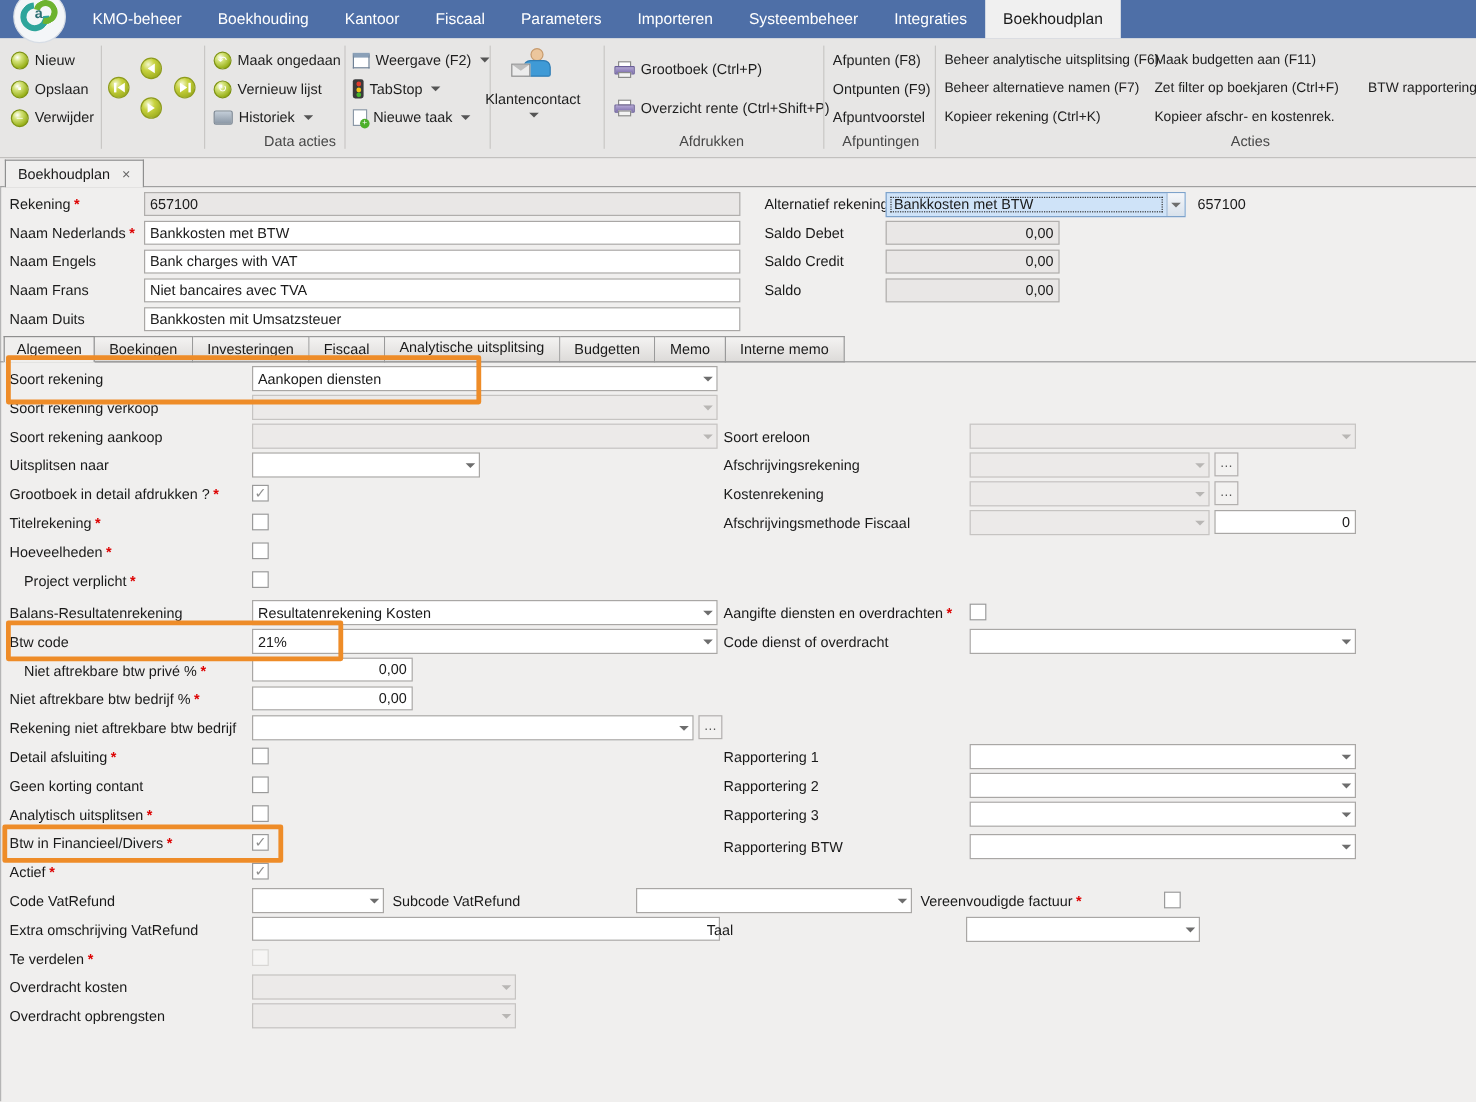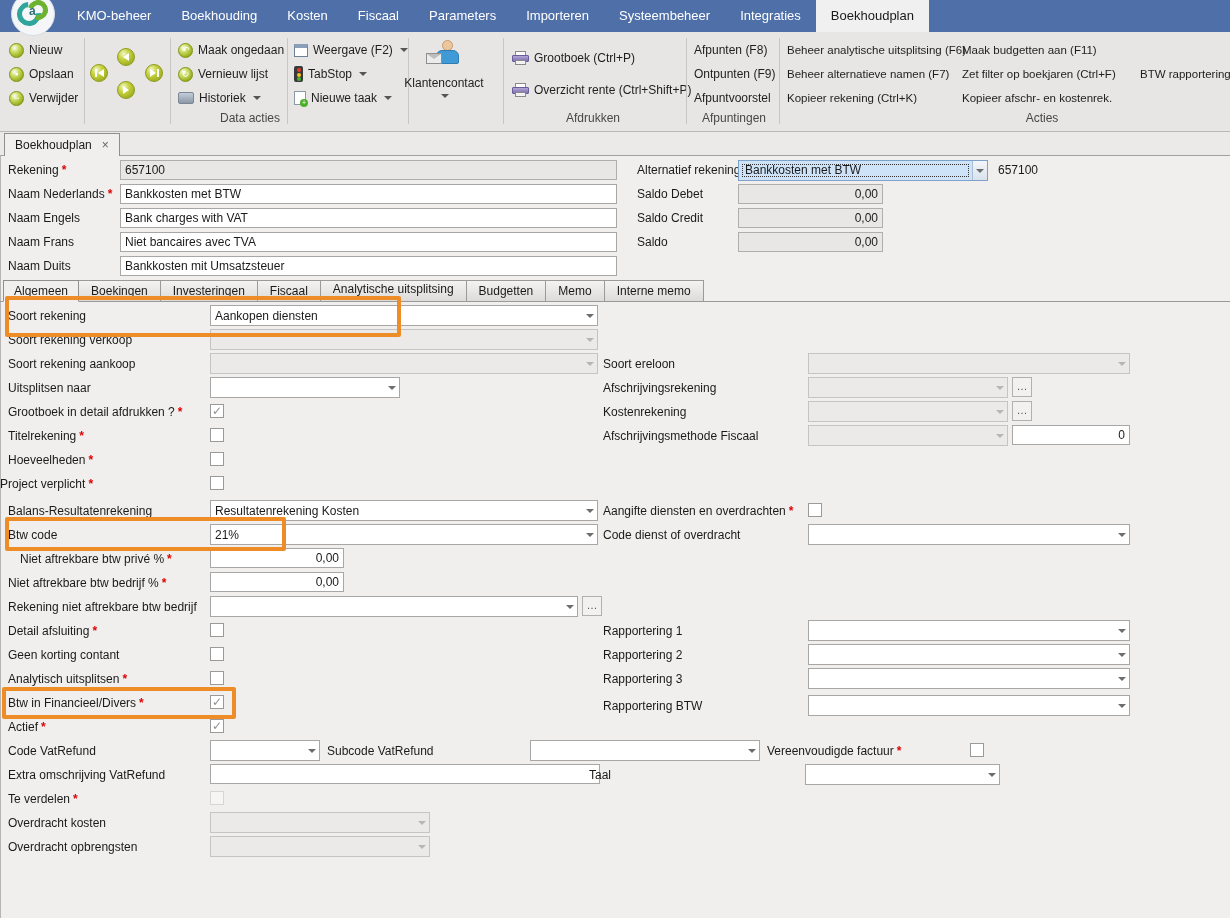--- a/index.html
+++ b/index.html
@@ -84,21 +84,21 @@
 
 <div class="topbar">
   <div class="logo">
     <span class="swirl1"></span>
     <span class="swirl2"></span>
     <span class="ltr">a</span>
   </div>
   <div class="menu">
     <div class="menu-item">KMO-beheer</div>
     <div class="menu-item">Boekhouding</div>
-    <div class="menu-item">Kosten</div>
+    <div class="menu-item">Kantoor</div>
     <div class="menu-item">Fiscaal</div>
     <div class="menu-item">Parameters</div>
     <div class="menu-item">Importeren</div>
     <div class="menu-item">Systeembeheer</div>
     <div class="menu-item">Integraties</div>
     <div class="menu-item active">Boekhoudplan</div>
   </div>
 </div>
 
 <div class="ribbon">
@@ -326,21 +326,21 @@
 
 <div class="lbl req" style="left:8px;top:405px"><span>Grootboek in detail afdrukken ?</span></div>
 <div class="cb checked" style="left:210px;top:404px"></div>
 
 <div class="lbl req" style="left:8px;top:429px"><span>Titelrekening</span></div>
 <div class="cb" style="left:210px;top:428px"></div>
 
 <div class="lbl req" style="left:8px;top:453px"><span>Hoeveelheden</span></div>
 <div class="cb" style="left:210px;top:452px"></div>
 
-<div class="lbl req" style="left:0;top:477px"><span>Project verplicht</span></div>
+<div class="lbl req" style="left:20px;top:477px"><span>Project verplicht</span></div>
 <div class="cb" style="left:210px;top:476px"></div>
 
 <div class="lbl" style="left:8px;top:504px"><span>Balans-Resultatenrekening</span></div>
 <div class="combo" style="left:210px;top:500px;width:388px">
   <span class="cval">Resultatenrekening Kosten</span>
     <span class="carr"></span>
 </div>
 
 <div class="lbl" style="left:8px;top:528px"><span>Btw code</span></div>
 <div class="combo" style="left:210px;top:524px;width:388px">

